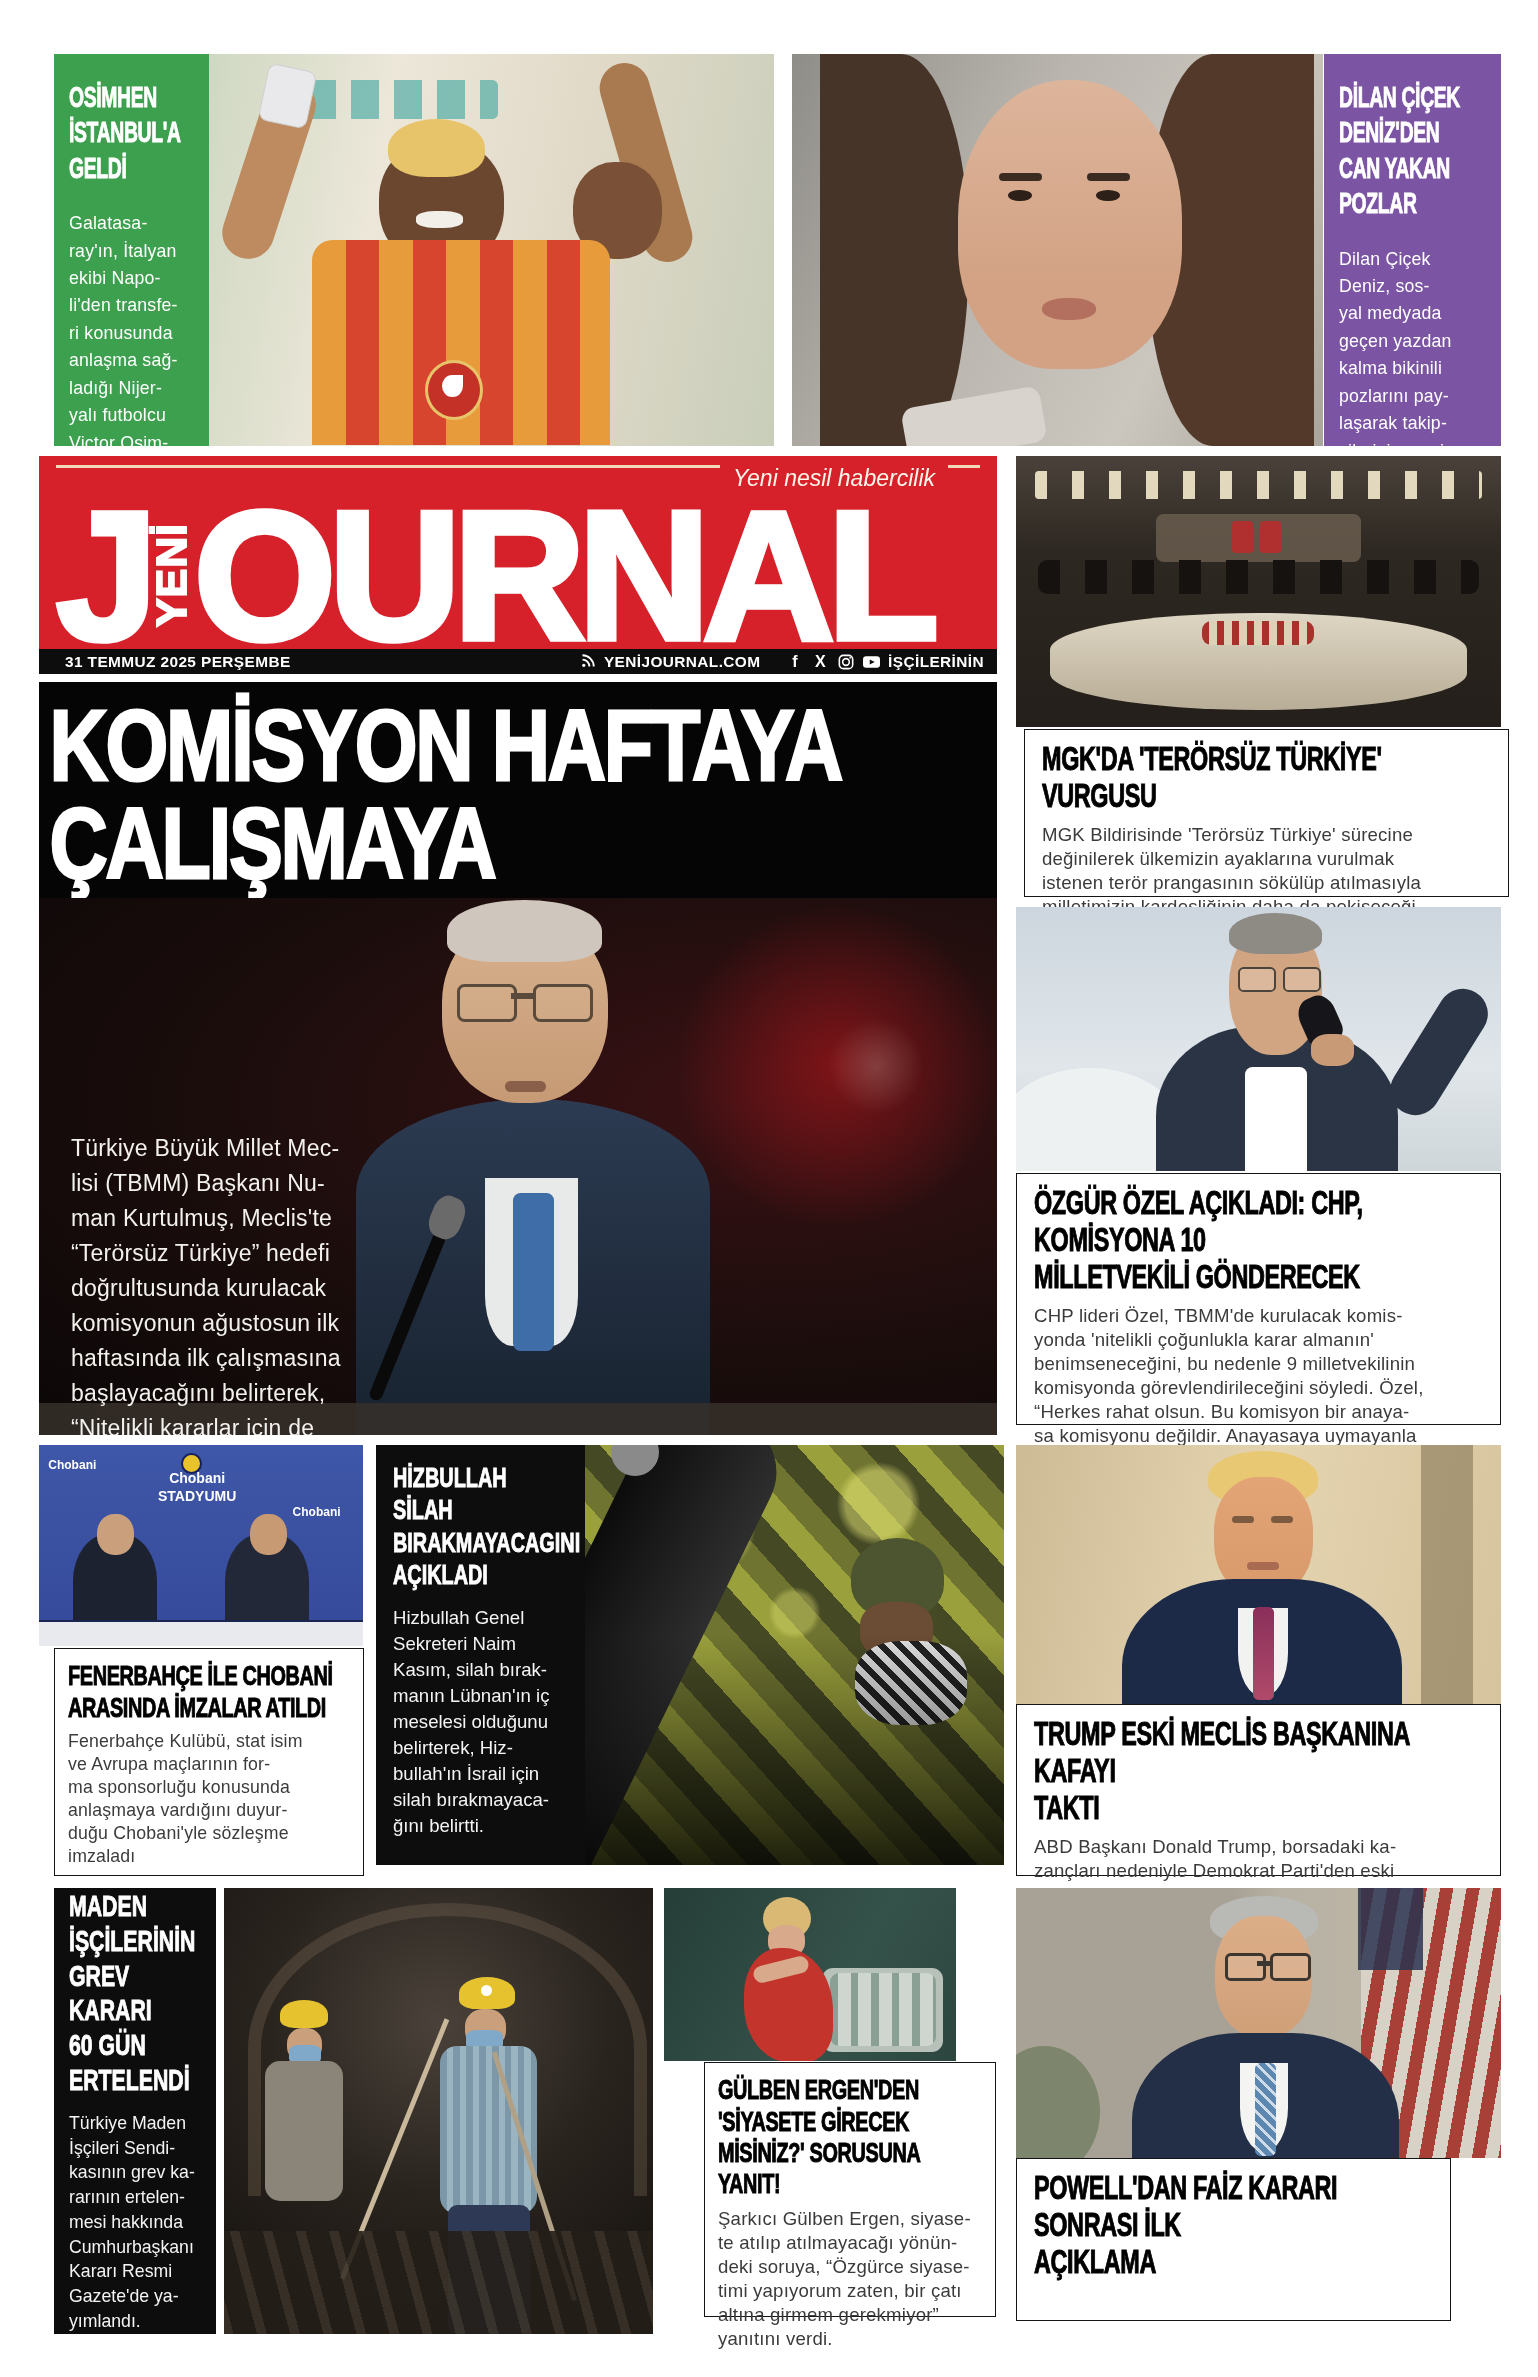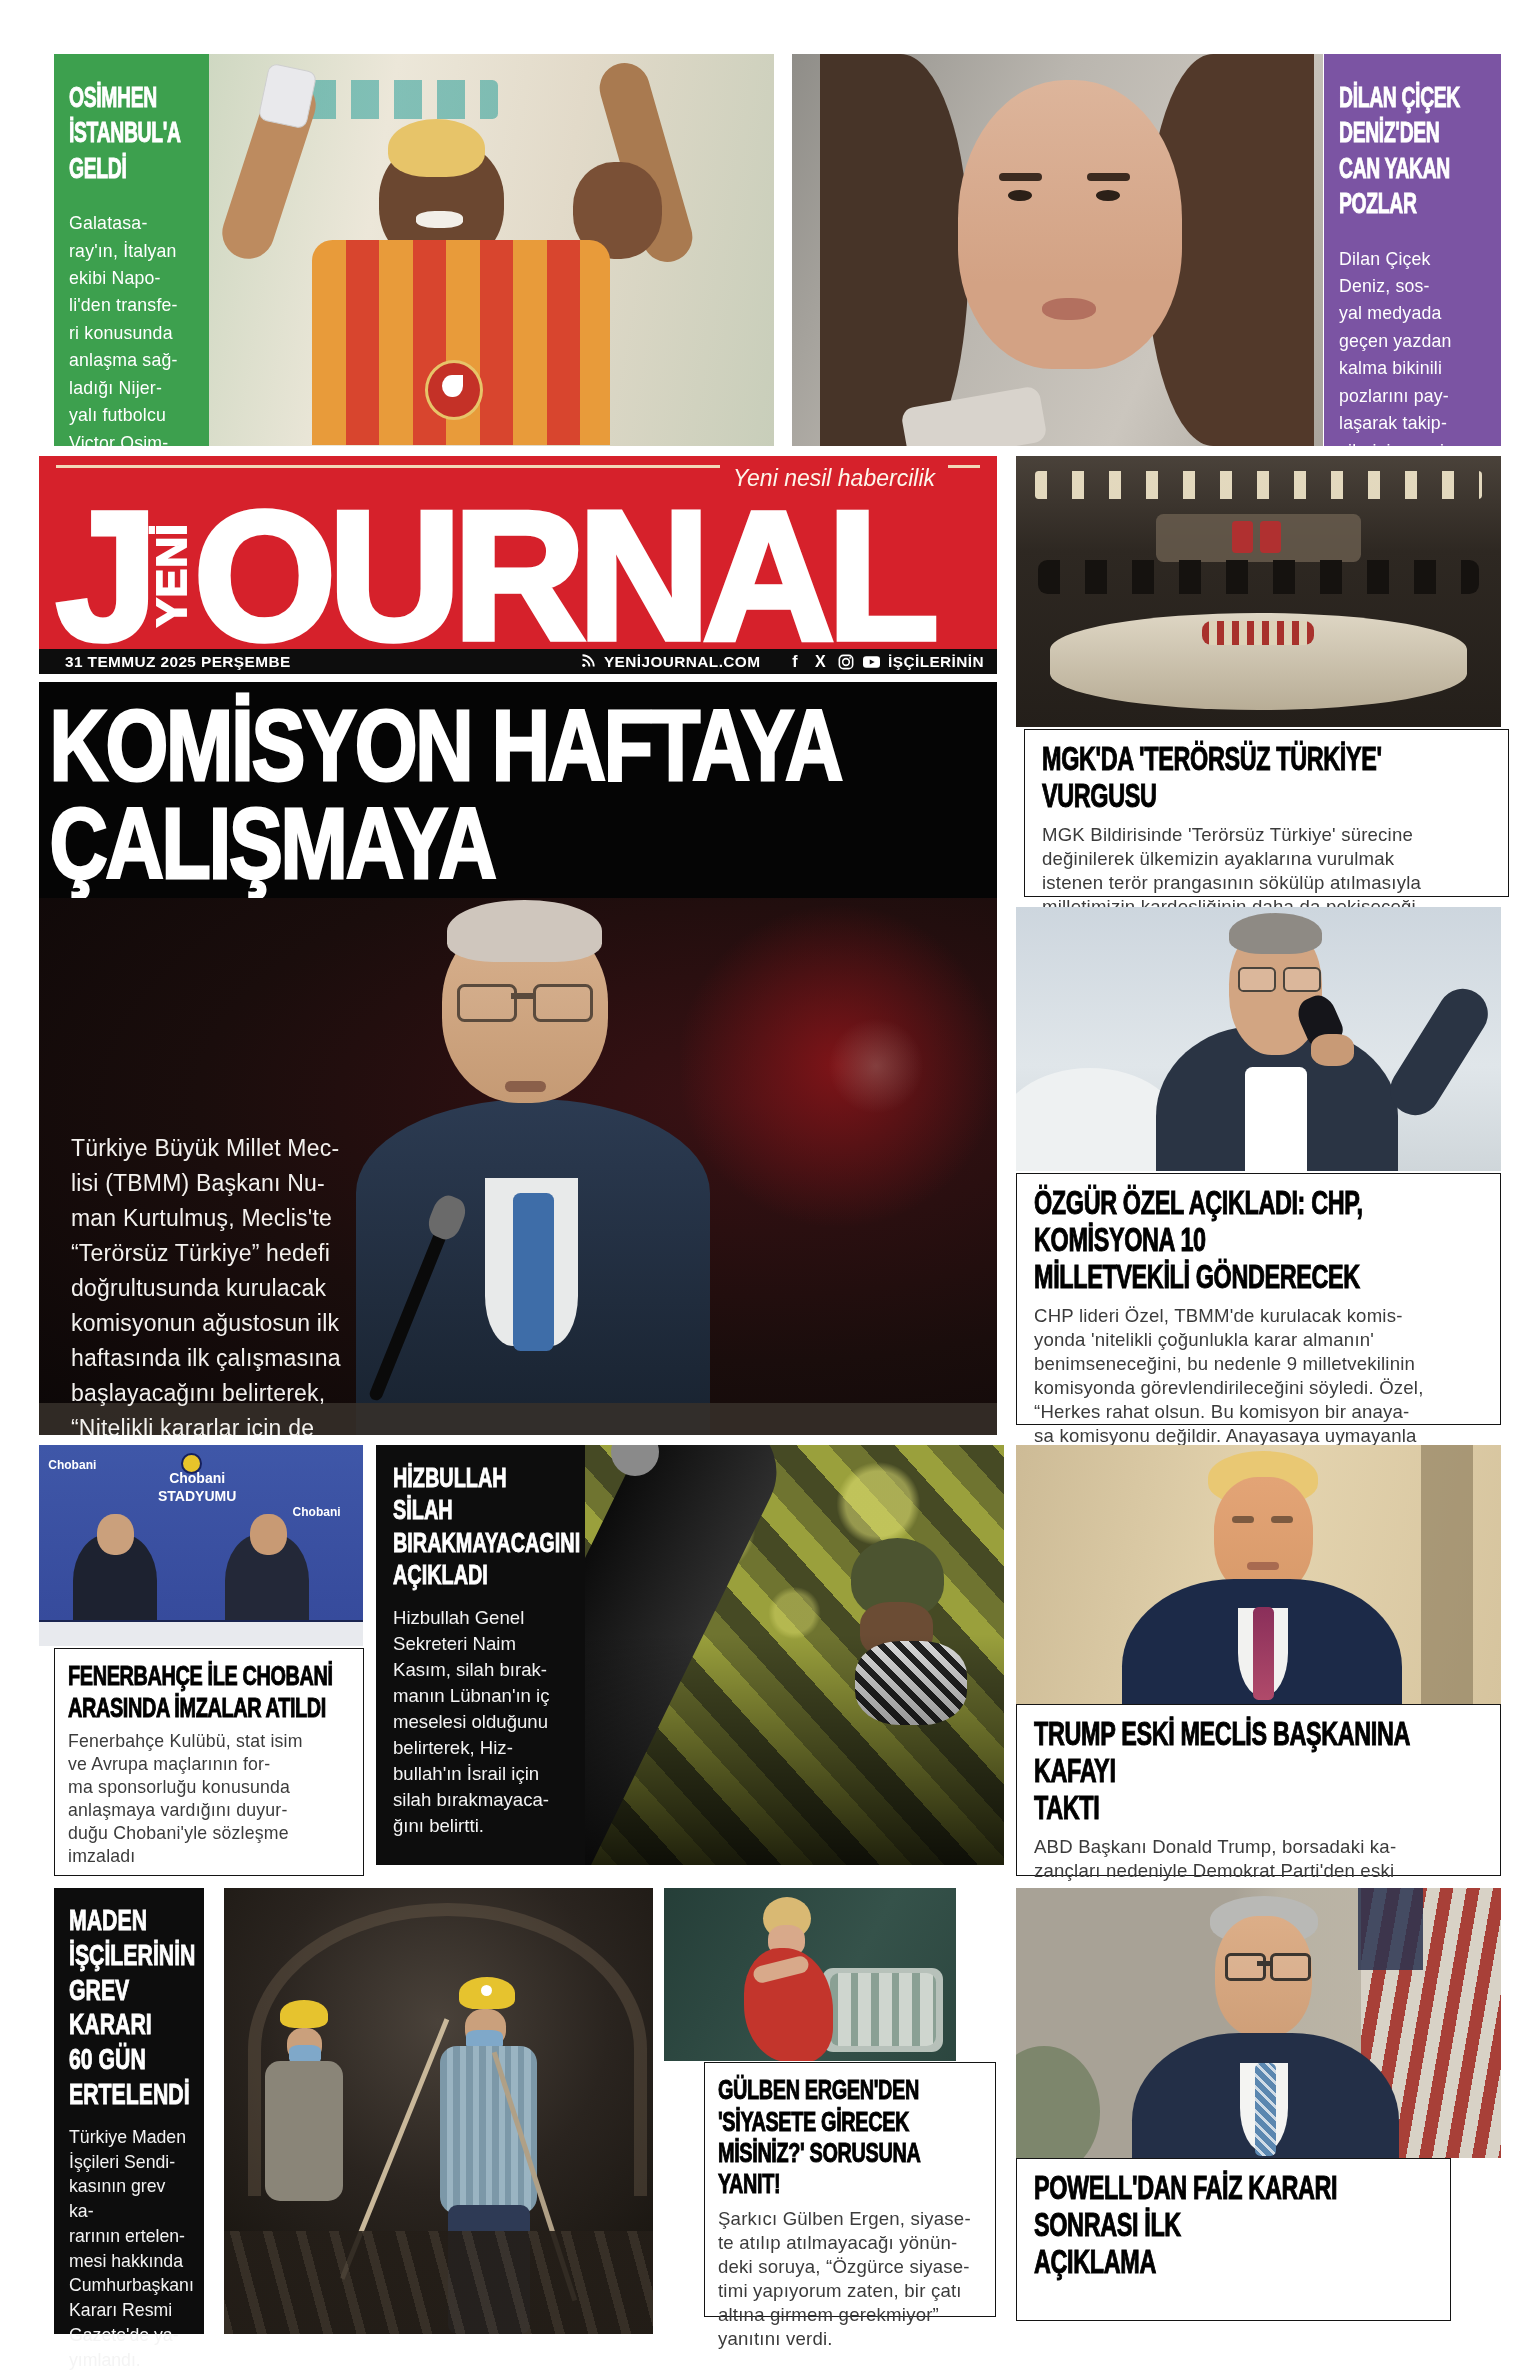--- a/index.html
+++ b/index.html
@@ -297,21 +297,21 @@
 
   <div class="wbox" style="left:1016px;top:1704px;width:485px;height:172px;">
     <div class="h2 cx71">TRUMP ESKİ MECLİS BAŞKANINA KAFAYI
 TAKTI</div>
     <div class="bodytx">ABD Başkanı Donald Trump, borsadaki ka-
 zançları nedeniyle Demokrat Parti'den eski
 Temsilciler Meclisi Başkanı Nancy Pelosi'nin
 soruşturulması gerektiğini belirtti.</div>
   </div>
 
-  <div class="dark" style="left:54px;top:1888px;width:150px;height:446px;padding:15px 15px;">
+  <div class="dark" style="left:54px;top:1888px;width:162px;height:446px;padding:1px 15px;">
     <div class="h2d cx71" style="font-size:30px;">MADEN
 İŞÇİLERİNİN
 GREV KARARI
 60 GÜN
 ERTELENDİ</div>
     <div class="bd" style="font-size:17.7px;">Türkiye Maden
 İşçileri Sendi-
 kasının grev ka-
 rarının ertelen-
 mesi hakkında

